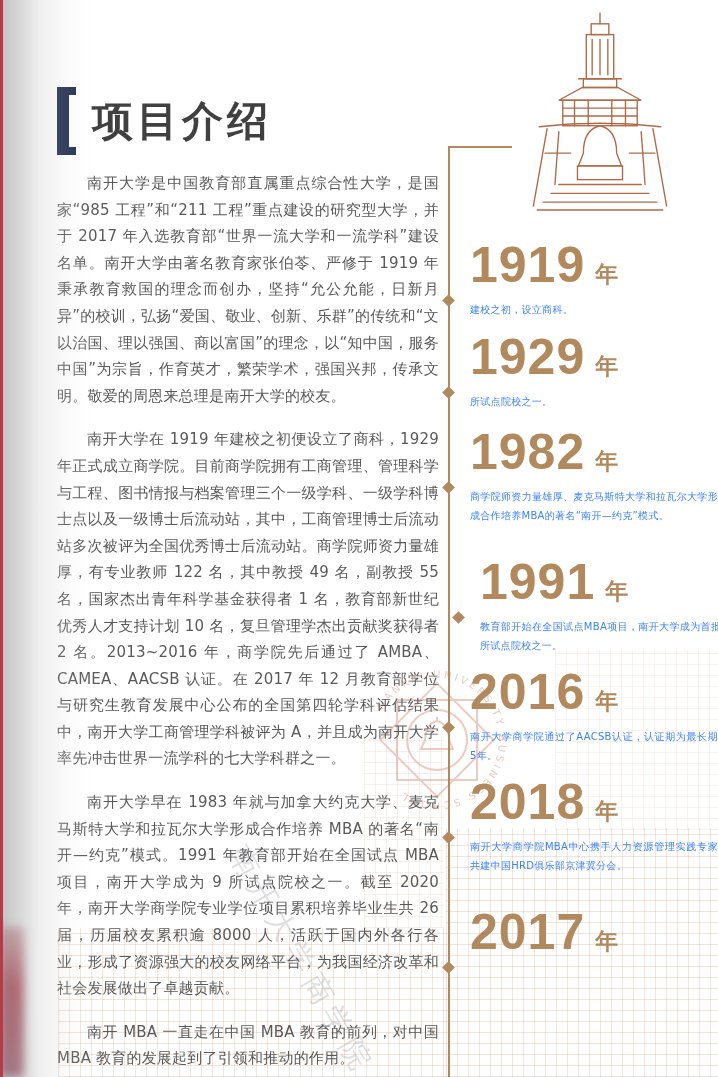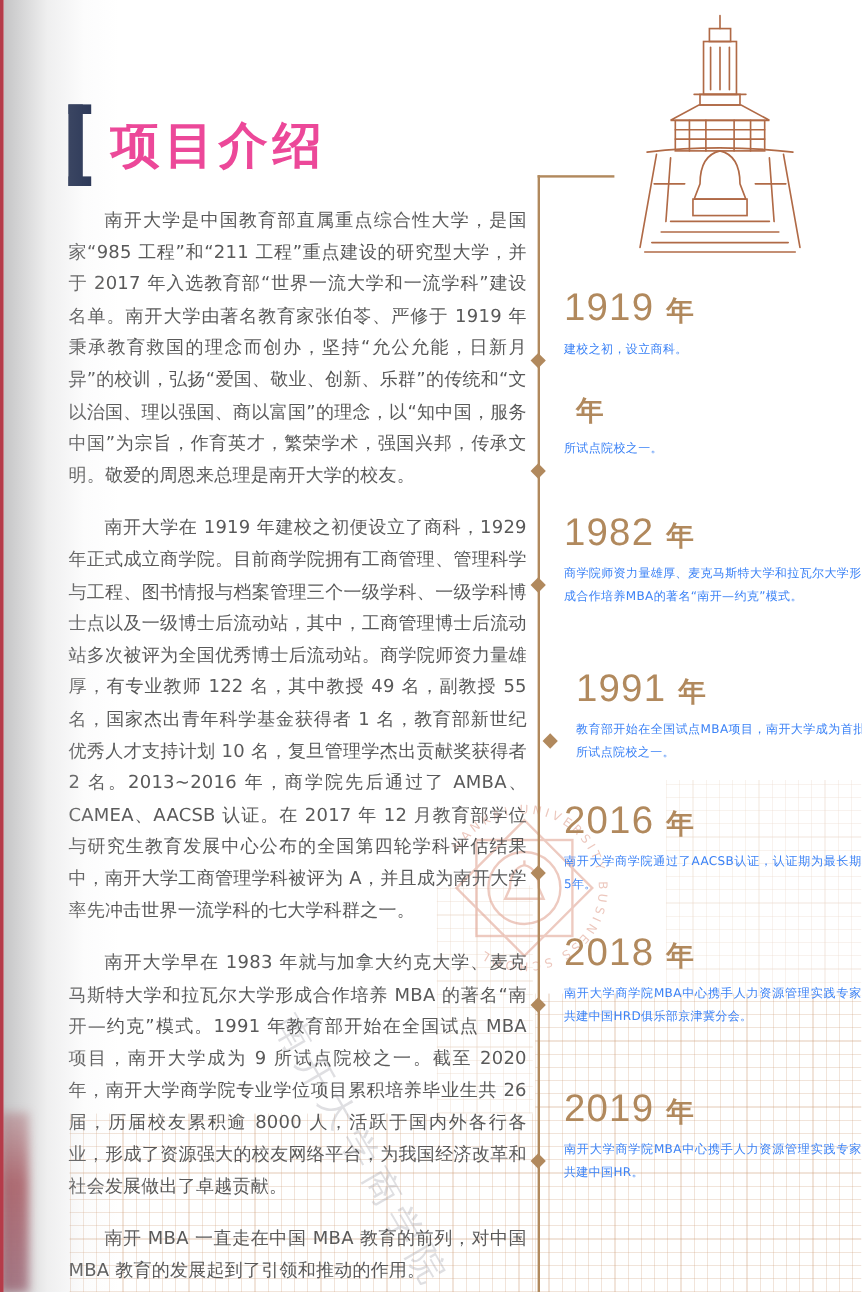--- a/index.html
+++ b/index.html
@@ -21,32 +21,32 @@
       repeating-linear-gradient(90deg,rgba(205,158,122,.28) 0 1px,transparent 1px 11px);}
   .wm-seal{position:absolute;z-index:0;pointer-events:none;}
   .wm-cjk{position:absolute;z-index:0;pointer-events:none;font-size:30px;letter-spacing:7px;
       color:rgba(150,150,158,.30);transform:rotate(60deg);transform-origin:left top;white-space:nowrap;}
 
   
   .intro{position:absolute;left:57px;top:88px;width:382px;z-index:2;}
   .title-row{display:flex;align-items:center;height:66px;margin-bottom:16px;}
   .bracket{width:7px;height:52px;border-left:12px solid #1e2b4d;border-top:8px solid #1e2b4d;
       border-bottom:8px solid #1e2b4d;margin-right:16px;}
-  .page-title{font-size:41px;font-weight:900;color:#ec4899;letter-spacing:4px;line-height:1;}
+  .page-title{font-size:41px;font-weight:900;color:#404040;letter-spacing:4px;line-height:1;}
   .intro p{margin:0 0 17px;font-size:15px;line-height:26.6px;color:#595959;text-align:justify;
       text-indent:2em;letter-spacing:.2px;}
 
   
   .timeline{position:absolute;left:448px;top:0;width:270px;height:1077px;z-index:2;}
   .tl-vline{position:absolute;left:0;top:146px;bottom:0;width:2px;background:#b1895d;}
   .tl-hline{position:absolute;left:0;top:146px;width:64px;height:2px;background:#b1895d;}
   .tl-entry{position:absolute;left:22px;width:248px;}
   .tl-node{position:absolute;left:-26px;top:56px;width:9px;height:9px;background:#b1895d;transform:rotate(45deg);}
   .tl-yearrow{display:flex;align-items:baseline;line-height:1;}
-  .tl-year{font-family:"Liberation Sans","DejaVu Sans",sans-serif;font-size:32px;font-weight:normal;
+  .tl-year{font-family:"Liberation Sans","DejaVu Sans",sans-serif;font-size:50px;font-weight:bold;
       color:#b1895d;letter-spacing:1px;}
   .tl-suffix{font-size:23px;font-weight:600;color:#b1895d;margin-left:10px;}
   .tl-desc{margin-top:11px;font-size:10px;line-height:18.5px;color:#3b82f6;letter-spacing:.3px;text-align:justify;}
 
   
   .e0{top:240px;} .e1{top:332px;} .e2{top:427px;} .e3{top:557px;margin-left:10px;}
   .e4{top:667px;} .e5{top:777px;} .e6{top:907px;}
 
   .building{position:absolute;right:20px;top:10px;z-index:1;}
 </style>
@@ -132,20 +132,21 @@
       <div class="tl-yearrow">
           <span class="tl-year">1919</span>
           <span class="tl-suffix">年</span>
         </div>
       <div class="tl-desc">建校之初，设立商科。</div>
     </div>
 
     <div class="tl-entry e1">
       <div class="tl-node"></div>
       <div class="tl-yearrow">
+          <span class="tl-year">1929</span>
           <span class="tl-suffix">年</span>
         </div>
       <div class="tl-desc">所试点院校之一。</div>
     </div>
 
     <div class="tl-entry e2">
       <div class="tl-node"></div>
       <div class="tl-yearrow">
           <span class="tl-year">1982</span>
           <span class="tl-suffix">年</span>
@@ -176,24 +177,23 @@
       <div class="tl-yearrow">
           <span class="tl-year">2018</span>
           <span class="tl-suffix">年</span>
         </div>
       <div class="tl-desc">南开大学商学院MBA中心携手人力资源管理实践专家共建中国HRD俱乐部京津冀分会。</div>
     </div>
 
     <div class="tl-entry e6">
       <div class="tl-node"></div>
       <div class="tl-yearrow">
-          <span class="tl-year">2019</span>
+          <span class="tl-year">2017</span>
           <span class="tl-suffix">年</span>
         </div>
-      <div class="tl-desc">南开大学商学院MBA中心携手人力资源管理实践专家共建中国HR。</div>
     </div>
   </div>
 
   <div class="edge-shadow"></div>
   <div class="edge-maroon"></div>
   <div class="edge-red"></div>
 
 </div>
 
 </body></html>

